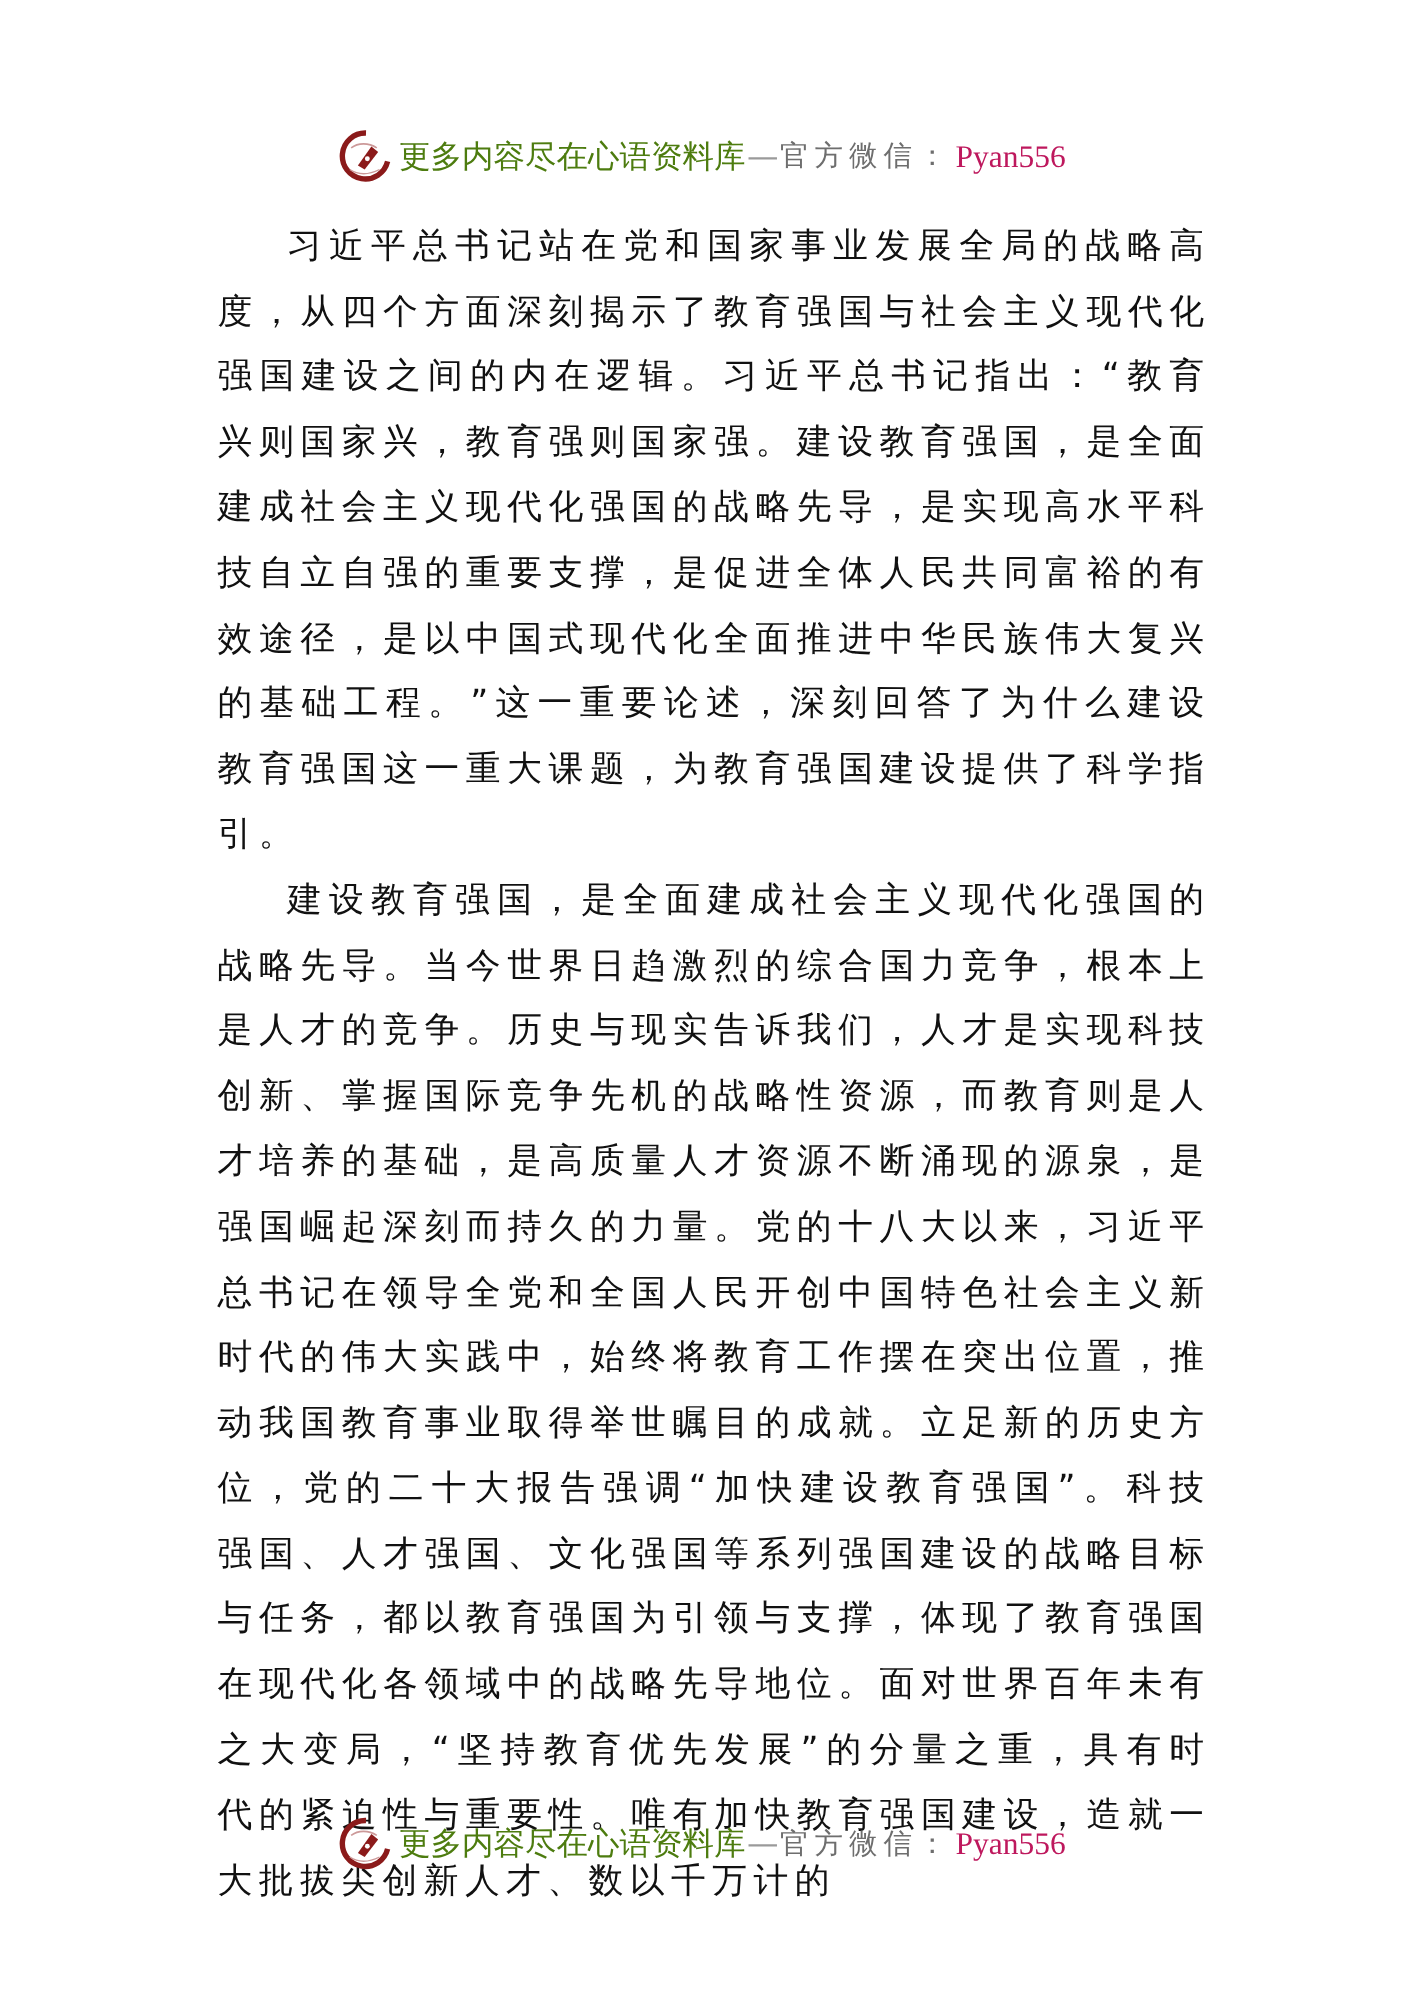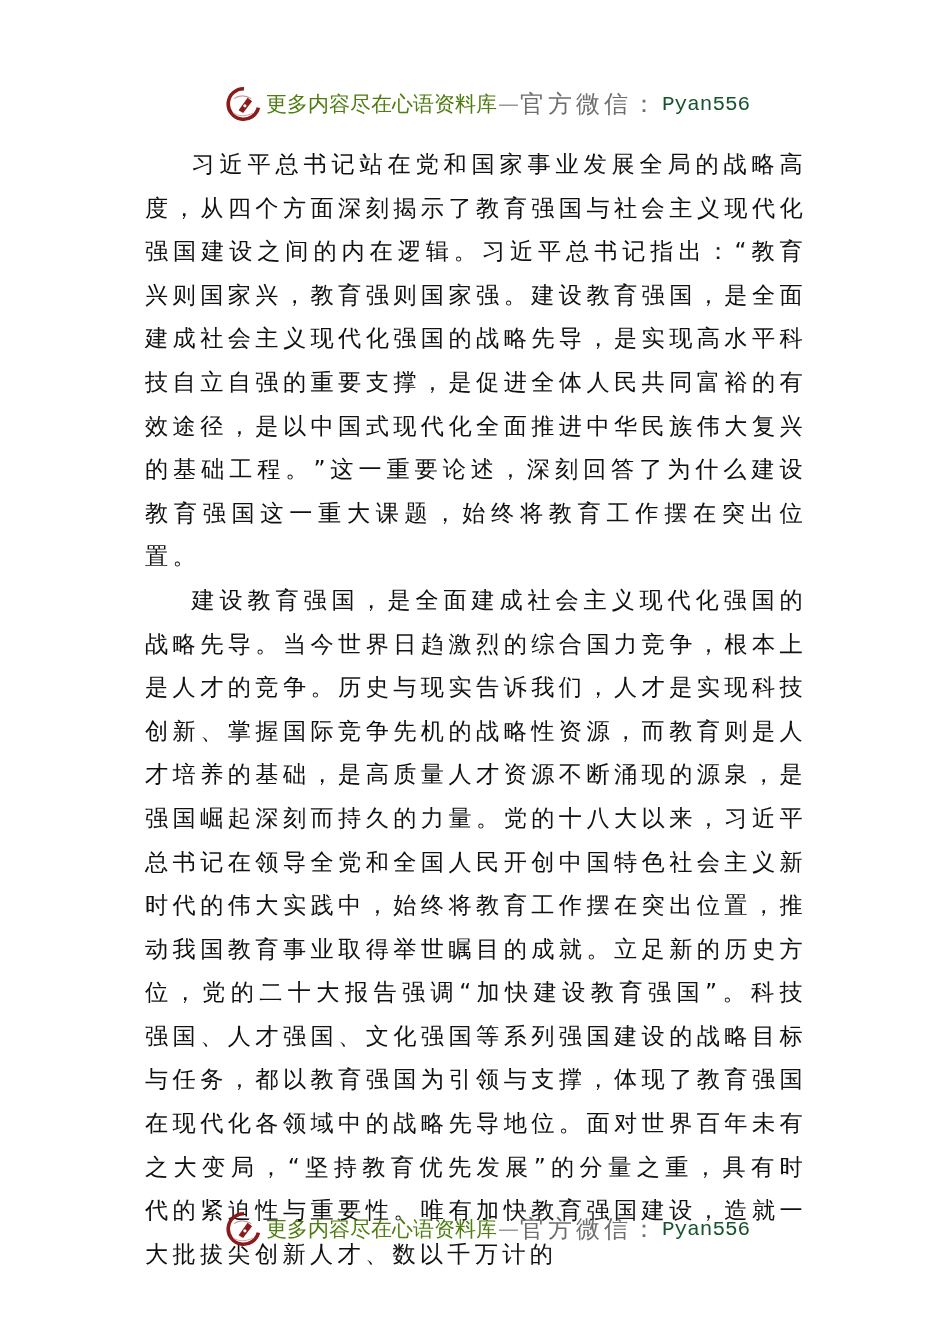--- a/index.html
+++ b/index.html
@@ -37,28 +37,28 @@
       color: #4d7c0f;
       letter-spacing: 0px;
     }
     .wm-dash {
       color: #9a9a9a;
       font-size: 21px;
       margin: 0 1px;
     }
     .wm-official {
       font-family: "DejaVu Serif", "Liberation Serif", serif;
-      font-size: 24px;
+      font-size: 19px;
       color: #6e6e6e;
       letter-spacing: 4px;
     }
     .wm-id {
-      font-family: Liberation Mono, monospace;
+      font-family: Liberation Serif, serif;
       font-size: 21px;
-      color: #14532d;
+      color: #be185d;
       margin-left: 2px;
     }
     .content {
       position: absolute;
       left: 145px;
       top: 142px;
       width: 662px;
     }
     .para {
       margin: 0;
@@ -83,21 +83,21 @@
     <circle cx="21" cy="22" r="1.8" fill="#fff"></circle>
     <path d="M8 30 C14 34 22 34 30 30" fill="none" stroke="#c99" stroke-width="1"></path>
   </svg>
   <span class="wm-main">更多内容尽在心语资料库</span>
   <span class="wm-dash">—</span>
   <span class="wm-official">官方微信：</span>
   <span class="wm-id">Pyan556</span>
 </div>
 
 <div class="content">
-  <p class="para">习近平总书记站在党和国家事业发展全局的战略高度，从四个方面深刻揭示了教育强国与社会主义现代化强国建设之间的内在逻辑。习近平总书记指出：“教育兴则国家兴，教育强则国家强。建设教育强国，是全面建成社会主义现代化强国的战略先导，是实现高水平科技自立自强的重要支撑，是促进全体人民共同富裕的有效途径，是以中国式现代化全面推进中华民族伟大复兴的基础工程。”这一重要论述，深刻回答了为什么建设教育强国这一重大课题，始终将教育工作摆在突出位置。</p>
+  <p class="para">习近平总书记站在党和国家事业发展全局的战略高度，从四个方面深刻揭示了教育强国与社会主义现代化强国建设之间的内在逻辑。习近平总书记指出：“教育兴则国家兴，教育强则国家强。建设教育强国，是全面建成社会主义现代化强国的战略先导，是实现高水平科技自立自强的重要支撑，是促进全体人民共同富裕的有效途径，是以中国式现代化全面推进中华民族伟大复兴的基础工程。”这一重要论述，深刻回答了为什么建设教育强国这一重大课题，为教育强国建设提供了科学指引。</p>
   <p class="para">建设教育强国，是全面建成社会主义现代化强国的战略先导。当今世界日趋激烈的综合国力竞争，根本上是人才的竞争。历史与现实告诉我们，人才是实现科技创新、掌握国际竞争先机的战略性资源，而教育则是人才培养的基础，是高质量人才资源不断涌现的源泉，是强国崛起深刻而持久的力量。党的十八大以来，习近平总书记在领导全党和全国人民开创中国特色社会主义新时代的伟大实践中，始终将教育工作摆在突出位置，推动我国教育事业取得举世瞩目的成就。立足新的历史方位，党的二十大报告强调“加快建设教育强国”。科技强国、人才强国、文化强国等系列强国建设的战略目标与任务，都以教育强国为引领与支撑，体现了教育强国在现代化各领域中的战略先导地位。面对世界百年未有之大变局，“坚持教育优先发展”的分量之重，具有时代的紧迫性与重要性。唯有加快教育强国建设，造就一大批拔尖创新人才、数以千万计的</p>
 </div>
 
 <div class="watermark bottom">
   <svg class="wm-logo" viewBox="0 0 40 40">
     <path d="M20 3 A17 17 0 1 0 36 24" fill="none" stroke="#8b1a1a" stroke-width="4"></path>
     <path d="M9 14 C14 10 22 10 28 14" fill="none" stroke="#c99" stroke-width="1.2"></path>
     <path d="M14 27 L24 13 L29 17 L19 30 Z" fill="#8b1a1a"></path>
     <circle cx="21" cy="22" r="1.8" fill="#fff"></circle>
     <path d="M8 30 C14 34 22 34 30 30" fill="none" stroke="#c99" stroke-width="1"></path>

